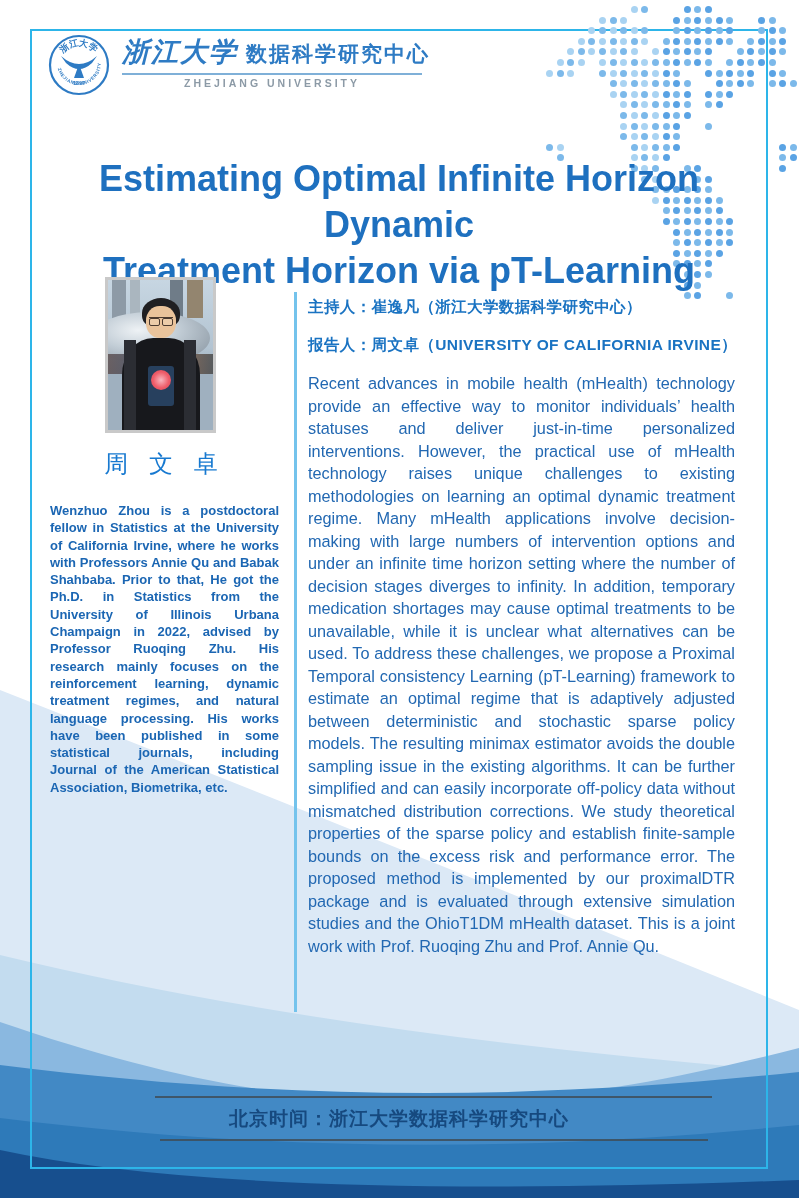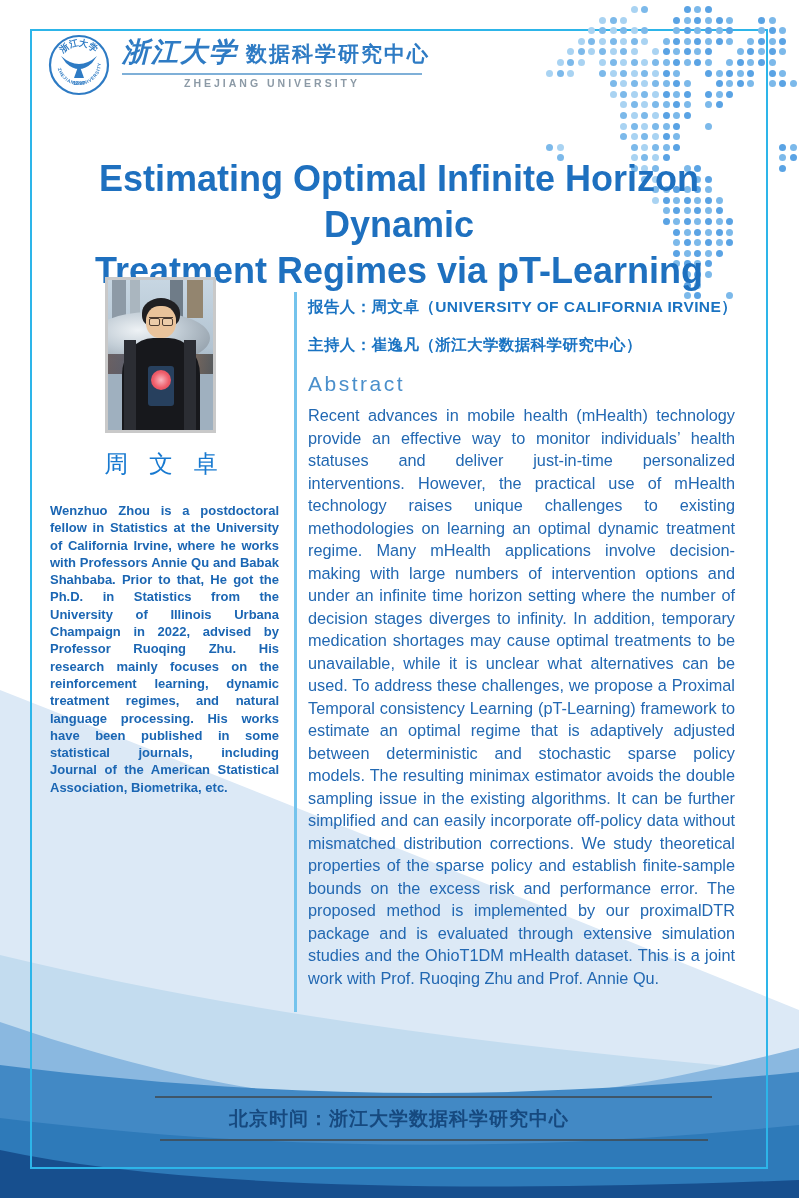--- a/index.html
+++ b/index.html
@@ -347,21 +347,21 @@
           <span class="org-script">浙江大学</span>
           <span class="org-cn">数据科学研究中心</span>
         </div>
         <div class="hdr-rule"></div>
         <div class="org-en2">ZHEJIANG UNIVERSITY</div>
       </div>
     </div>
 
     <div class="title">
       <div>Estimating Optimal Infinite Horizon Dynamic</div>
-      <div>Treatment Regimes via pT-Learning</div>
+      <div>Treatment Horizon via pT-Learning</div>
     </div>
 
     <div class="leftcol">
       <div class="photo">
         <div class="ph-bldg" style="left:4px;width:14px;height:40px;background:#8d9aa6;"></div>
         <div class="ph-bldg" style="left:22px;width:10px;height:34px;background:#aab6bf;"></div>
         <div class="ph-bldg" style="left:62px;width:13px;height:44px;background:#6f7c88;"></div>
         <div class="ph-bldg" style="left:79px;width:16px;height:38px;background:#93856f;"></div>
         <div class="ph-bean"></div>
         <div class="ph-crowd"></div>
@@ -377,23 +377,22 @@
             <span></span>
           </div>
       </div>
       <div class="speaker-name">周 文 卓</div>
       <div class="bio">Wenzhuo Zhou is a postdoctoral fellow in Statistics at the University of California Irvine, where he works with Professors Annie Qu and Babak Shahbaba. Prior to that, He got the Ph.D. in Statistics from the University of Illinois Urbana Champaign in 2022, advised by Professor Ruoqing Zhu. His research mainly focuses on the reinforcement learning, dynamic treatment regimes, and natural language processing.  His works have been published in some statistical journals, including Journal of the American Statistical Association, Biometrika, etc.</div>
     </div>
 
     <div class="vline"></div>
 
     <div class="rightcol">
+      <div class="info-row">主持人：崔逸凡（浙江大学数据科学研究中心）</div>
       <div class="info-row">报告人：周文卓（UNIVERSITY OF CALIFORNIA IRVINE）</div>
-      <div class="info-row">主持人：崔逸凡（浙江大学数据科学研究中心）</div>
-      <div class="abs-head">Abstract</div>
       <div class="abs-body">Recent advances in mobile health (mHealth) technology provide an effective way to monitor individuals’ health statuses and deliver just-in-time personalized interventions. However, the practical use of mHealth technology raises unique challenges to existing methodologies on learning an optimal dynamic treatment regime. Many mHealth applications involve decision-making with large numbers of intervention options and under an infinite time horizon setting where the number of decision stages diverges to infinity. In addition, temporary medication shortages may cause optimal treatments to be unavailable, while it is unclear what alternatives can be used. To address these challenges, we propose a Proximal  Temporal consistency Learning (pT-Learning) framework to estimate an optimal regime that is adaptively adjusted between deterministic and stochastic sparse policy models. The resulting minimax estimator avoids the double sampling issue in the existing algorithms. It can be further simplified and can easily incorporate off-policy data without mismatched distribution corrections. We study theoretical properties of the sparse policy and establish finite-sample bounds on the excess risk and performance error. The proposed method is implemented by our proximalDTR package and is evaluated through extensive simulation studies and the OhioT1DM mHealth dataset. This is a joint work with Prof. Ruoqing Zhu and Prof. Annie Qu.</div>
     </div>
 
     <div class="f-line f-line1"></div>
     <div class="f-text">北京时间：浙江大学数据科学研究中心</div>
     <div class="f-line f-line2"></div>
 
   </div>
 </div>
 

